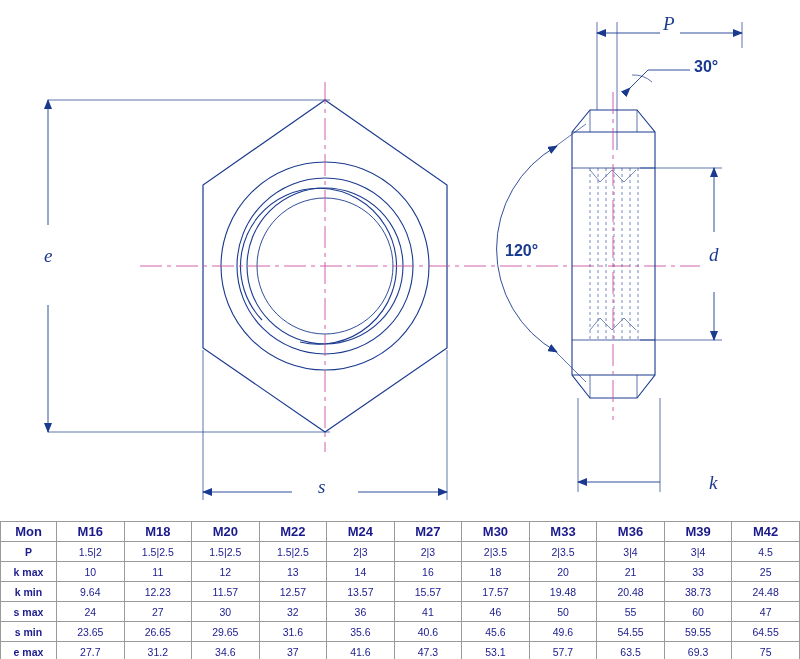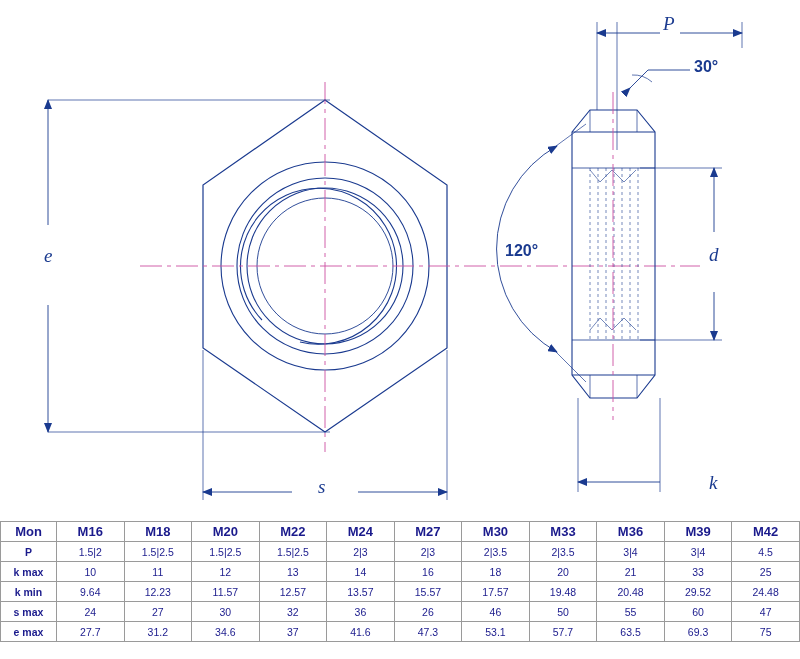--- a/index.html
+++ b/index.html
@@ -260,36 +260,50 @@
             <td class="rowhead">k min</td>
             <td>9.64</td>
             <td>12.23</td>
             <td>11.57</td>
             <td>12.57</td>
             <td>13.57</td>
             <td>15.57</td>
             <td>17.57</td>
             <td>19.48</td>
             <td>20.48</td>
-            <td>29.52</td>
+            <td>38.73</td>
             <td>24.48</td>
           </tr>
           <tr>
             <td class="rowhead">s max</td>
             <td>24</td>
             <td>27</td>
             <td>30</td>
             <td>32</td>
             <td>36</td>
-            <td>26</td>
+            <td>41</td>
             <td>46</td>
             <td>50</td>
             <td>55</td>
             <td>60</td>
             <td>47</td>
+          </tr>
+          <tr>
+            <td class="rowhead">s min</td>
+            <td>23.65</td>
+            <td>26.65</td>
+            <td>29.65</td>
+            <td>31.6</td>
+            <td>35.6</td>
+            <td>40.6</td>
+            <td>45.6</td>
+            <td>49.6</td>
+            <td>54.55</td>
+            <td>59.55</td>
+            <td>64.55</td>
           </tr>
           <tr>
             <td class="rowhead">e max</td>
             <td>27.7</td>
             <td>31.2</td>
             <td>34.6</td>
             <td>37</td>
             <td>41.6</td>
             <td>47.3</td>
             <td>53.1</td>

